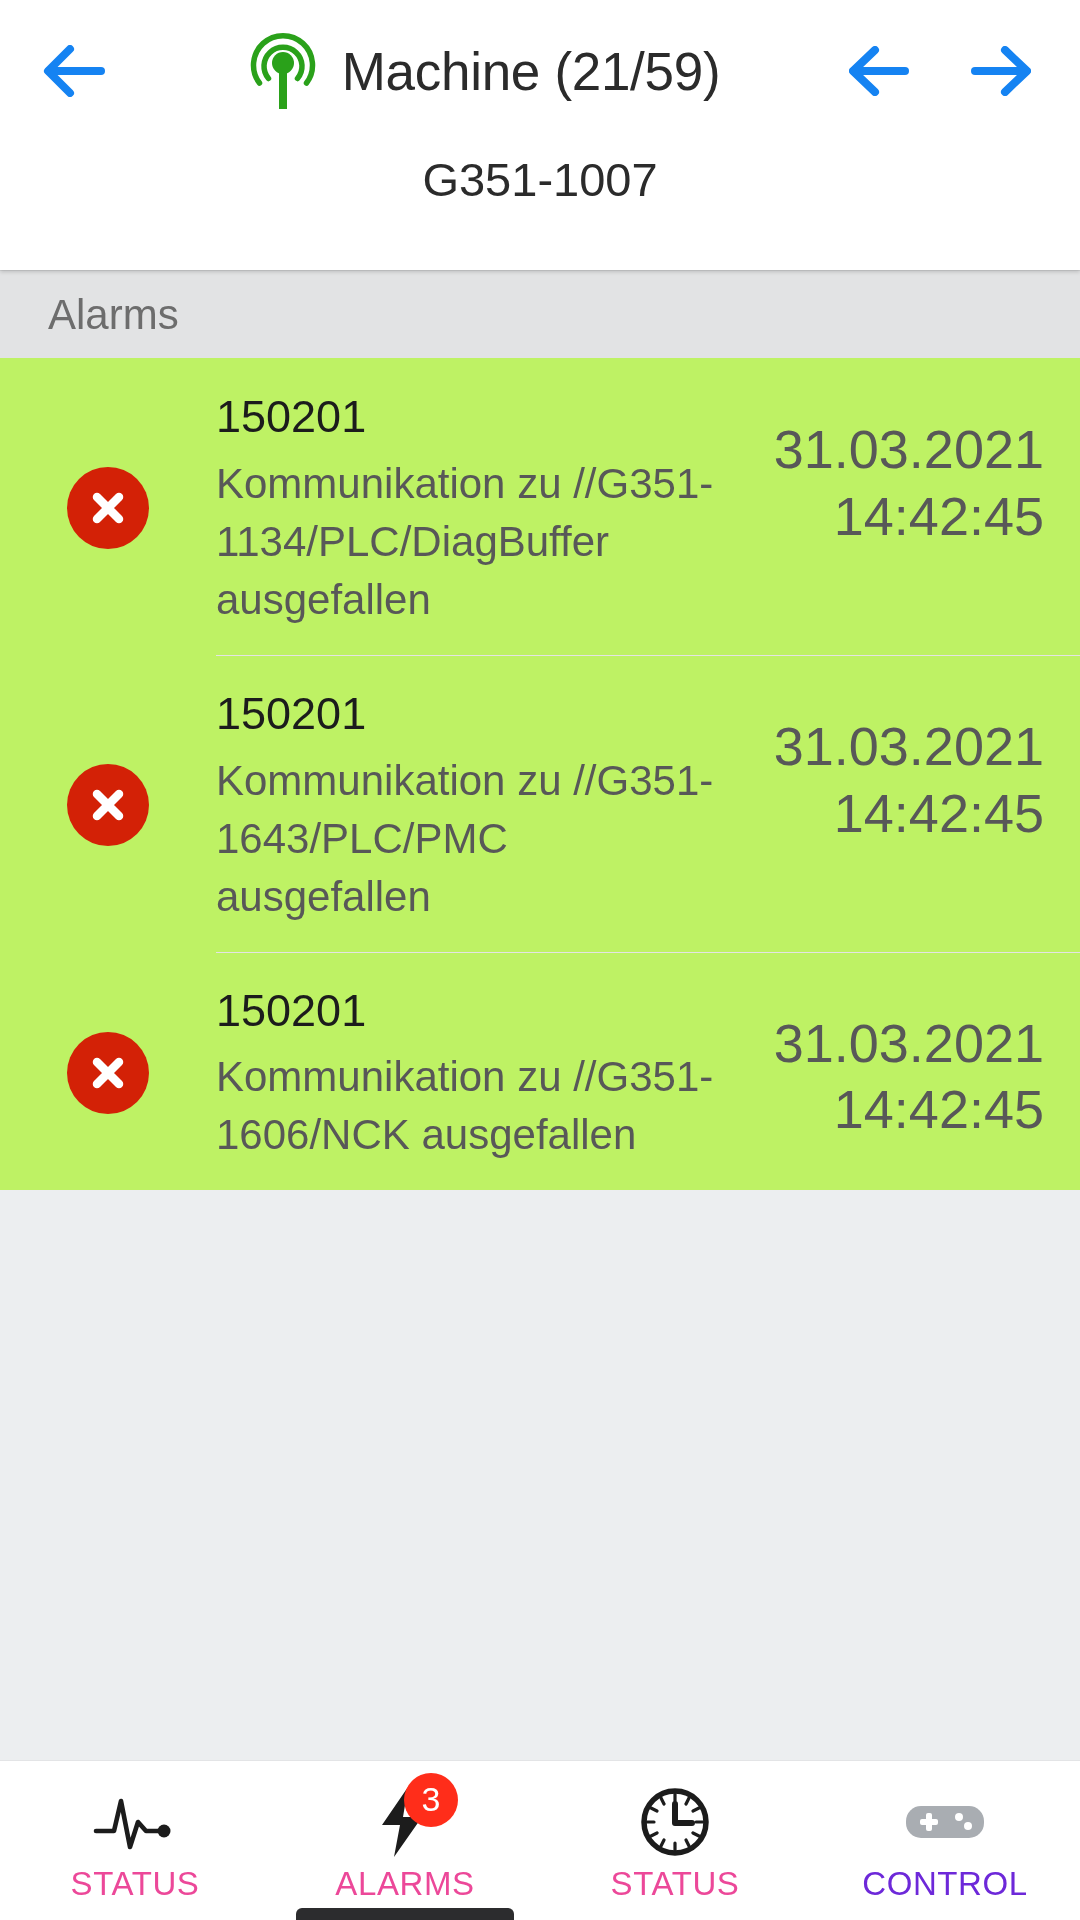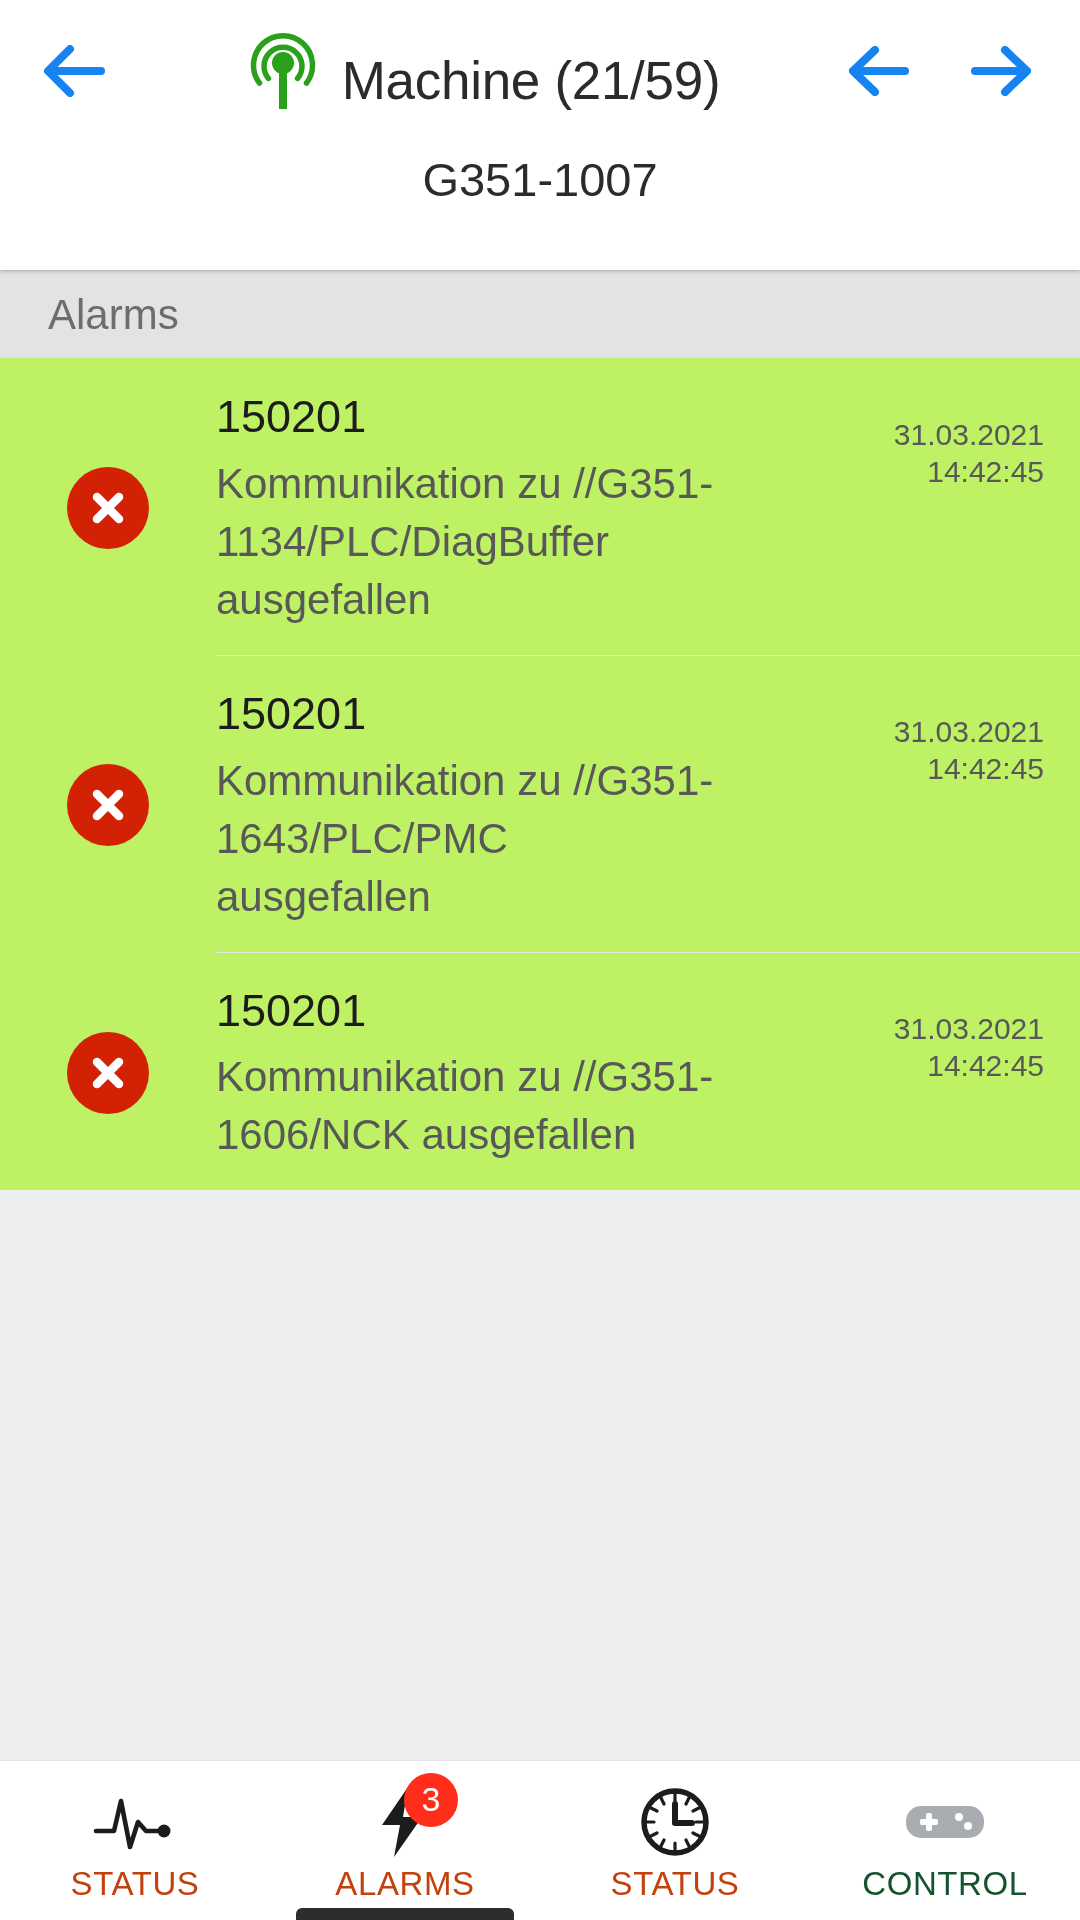--- a/index.html
+++ b/index.html
@@ -39,21 +39,21 @@
     height: 96px;
     display: flex;
     align-items: center;
     justify-content: center;
     flex: 0 0 auto;
     cursor: pointer;
   }
   .hdr-title-wrap {
     flex: 1 1 auto;
     display: flex;
-    align-items: flex-end;
+    align-items: center;
     justify-content: center;
     gap: 22px;
     min-width: 0;
   }
   .antenna-icon {
     flex: 0 0 auto;
     width: 74px;
     height: 80px;
     display: block;
   }
@@ -164,21 +164,21 @@
     line-height: 1.38;
     max-width: 510px;
   }
   .alarm-time {
     flex: 0 0 auto;
     text-align: right;
     padding-top: 32px;
     padding-left: 10px;
   }
   .alarm-time div {
-    font-size: 30px;
+    font-size: 54px;
     color: #585858;
     line-height: 1.24;
     white-space: nowrap;
     margin-left: 20px;
   }
 
   
   .filler {
     flex: 1 1 auto;
     background: #eceef0;
@@ -206,25 +206,25 @@
   }
   .nav-icon-wrap {
     position: relative;
     height: 74px;
     display: flex;
     align-items: center;
     justify-content: center;
   }
   .nav-label {
     font-size: 33px;
-    color: #c2410c;
+    color: #ec4899;
     letter-spacing: 0.6px;
     margin-top: 6px;
   }
-  .nav-tab.disabled .nav-label { color: #14532d; }
+  .nav-tab.disabled .nav-label { color: #6d28d9; }
   .nav-badge {
     position: absolute;
     top: -12px;
     left: 34px;
     min-width: 54px;
     height: 54px;
     border-radius: 27px;
     background: #ff2d1a;
     color: #ffffff;
     font-size: 34px;

